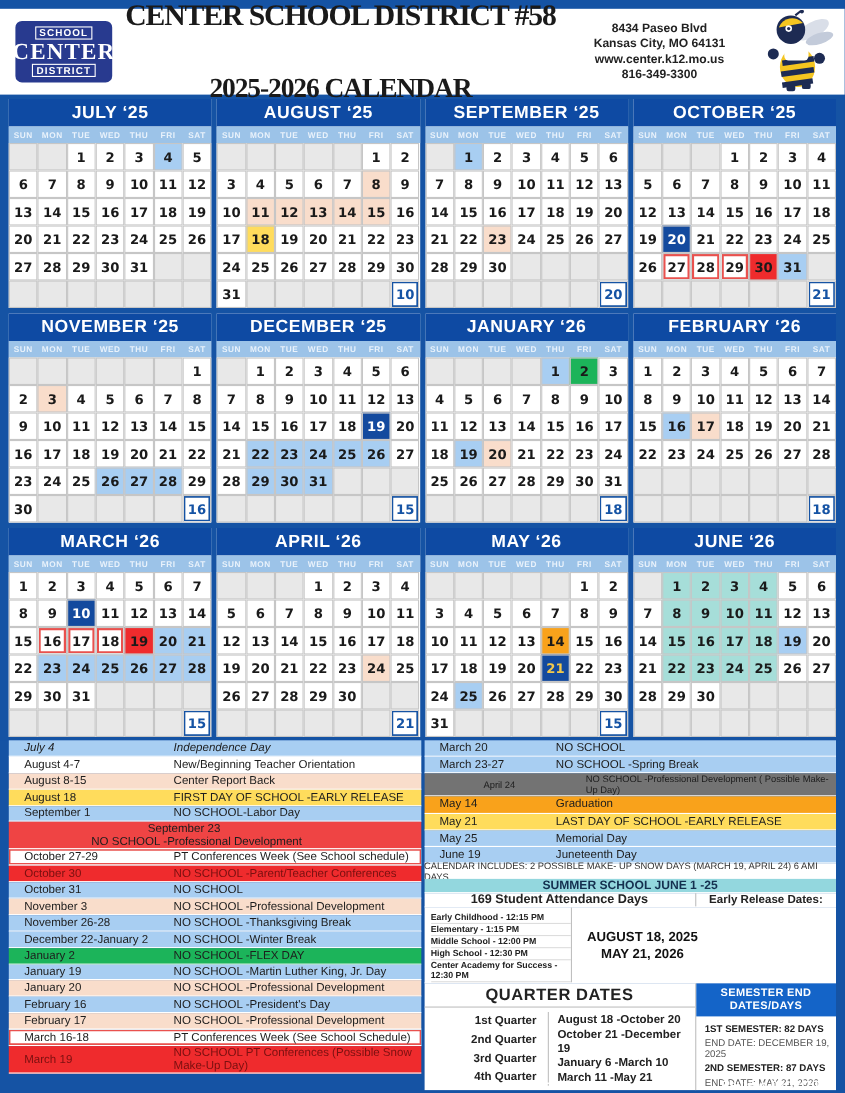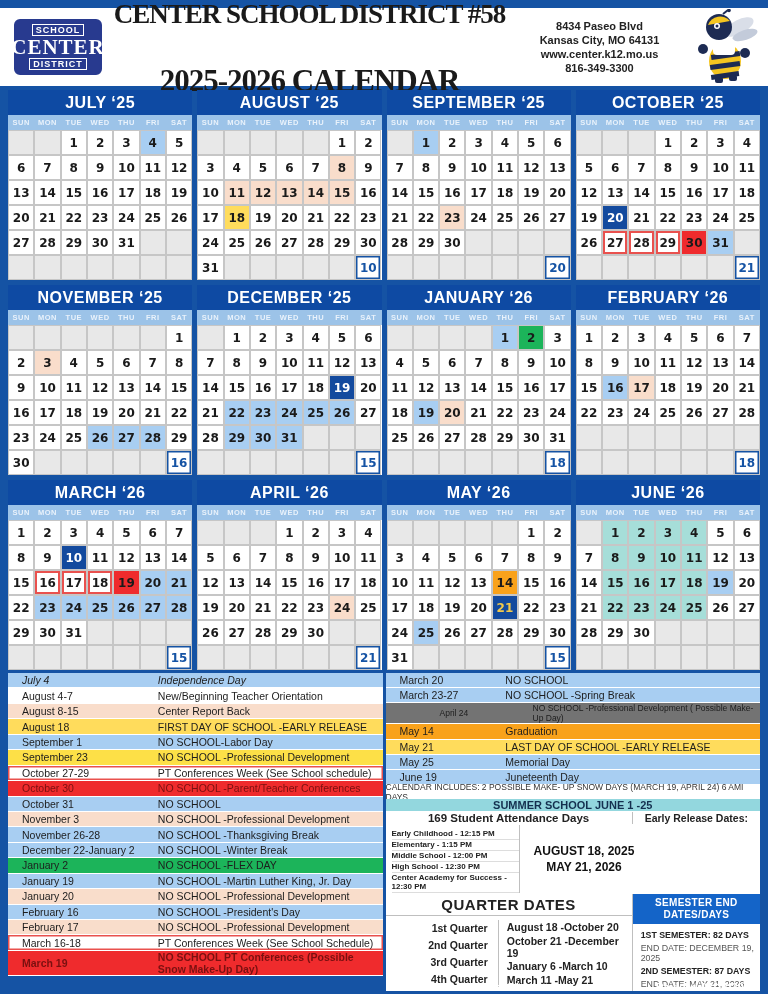--- a/index.html
+++ b/index.html
@@ -16,21 +16,21 @@
   .logo {
     width: 88px; height: 56px; margin-left: 14px; background: #283A8F;
     border-radius: 6px; border: 2px solid #283A8F;
     display: flex; flex-direction: column; align-items: center; justify-content: center; gap: 1px;
     color: #fff; flex-shrink: 0;
   }
   .logo .boxed { font-size: 9px; font-weight: bold; border: 1.5px solid #fff; padding: 0 3px; letter-spacing: 1px; }
   .logo .big { font-family: "Liberation Serif", serif; font-size: 21px; font-weight: bold; letter-spacing: 1px; line-height: 20px; }
   .title-block { flex: 1; text-align: center; font-family: "Liberation Serif", serif; font-weight: bold; color: #1a1a1a; }
   .title-block .t1 { font-size: 27px; letter-spacing: -1px; line-height: 30px; }
-  .title-block .t2 { font-size: 31px; letter-spacing: -1px; line-height: 28px; margin-top: 38px; }
+  .title-block .t2 { font-size: 25px; letter-spacing: -1px; line-height: 28px; margin-top: 38px; }
   .address { width: 165px; text-align: center; font-size: 11px; font-weight: bold; color: #222; line-height: 14px; flex-shrink: 0; }
   .mascot { width: 86px; height: 76px; flex-shrink: 0; display: flex; align-items: center; justify-content: center; }
   
   .cal-grid { display: grid; grid-template-columns: repeat(4, 1fr); gap: 5px; padding: 4px 8px 3px 8px; }
   .month { background: #fff; }
   .m-title { background: #0E4AA3; color: #fff; font-weight: bold; font-size: 16px; text-align: center; height: 25px; line-height: 25px; letter-spacing: .5px; }
   .m-dayhdr { display: grid; grid-template-columns: repeat(7,1fr); background: #9CC3E8; }
   .m-dayhdr span { color: #E9F2FB; font-size: 7.5px; font-weight: bold; text-align: center; line-height: 15px; height: 15px; letter-spacing: .5px; }
   .m-week { display: grid; grid-template-columns: repeat(7,1fr); }
   .m-cell {
@@ -939,21 +939,21 @@
         <span class="lg-desc">Center Report Back</span>
       </div>
       <div class="lg-row" style="background: rgb(255, 220, 92);">
         <span class="lg-date">August 18</span>
         <span class="lg-desc">FIRST DAY OF SCHOOL -EARLY RELEASE</span>
       </div>
       <div class="lg-row" style="background: rgb(168, 206, 242);">
         <span class="lg-date">September 1</span>
         <span class="lg-desc">NO SCHOOL-Labor Day</span>
       </div>
-      <div class="lg-row" style="background: #fde047;">
+      <div class="lg-row" style="background: #ef4444; flex-direction: column;">
         <span class="lg-date">September 23</span>
         <span class="lg-desc">NO SCHOOL -Professional Development</span>
       </div>
       <div class="lg-row" style="background: rgb(255, 255, 255); box-shadow: rgb(233, 81, 78) 0px 0px 0px 1.5px inset;">
         <span class="lg-date">October 27-29</span>
         <span class="lg-desc">PT Conferences Week (See School schedule)</span>
       </div>
       <div class="lg-row lg-redtext" style="background: rgb(239, 43, 45);">
         <span class="lg-date">October 30</span>
         <span class="lg-desc">NO SCHOOL -Parent/Teacher Conferences</span>
@@ -991,21 +991,21 @@
         <span class="lg-desc">NO SCHOOL -President's Day</span>
       </div>
       <div class="lg-row" style="background: rgb(249, 221, 203);">
         <span class="lg-date">February 17</span>
         <span class="lg-desc">NO SCHOOL -Professional Development</span>
       </div>
       <div class="lg-row" style="background: rgb(255, 255, 255); box-shadow: rgb(233, 81, 78) 0px 0px 0px 1.5px inset;">
         <span class="lg-date">March 16-18</span>
         <span class="lg-desc">PT Conferences Week (See School Schedule)</span>
       </div>
-      <div class="lg-row lg-redtext" style="background: rgb(239, 43, 45); font-weight: bold;">
+      <div class="lg-row lg-redtext" style="background: rgb(239, 43, 45);">
         <span class="lg-date">March 19</span>
         <span class="lg-desc">NO SCHOOL PT Conferences (Possible Snow Make-Up Day)</span>
       </div>
     </div>
   <div class="leg-right">
     <div style="display:flex;flex-direction:column;flex:0 0 112px;">
         <div class="lg-row" style="background: rgb(168, 206, 242);">
           <span class="lg-date">March  20</span>
           <span class="lg-desc">NO SCHOOL</span>
         </div>

